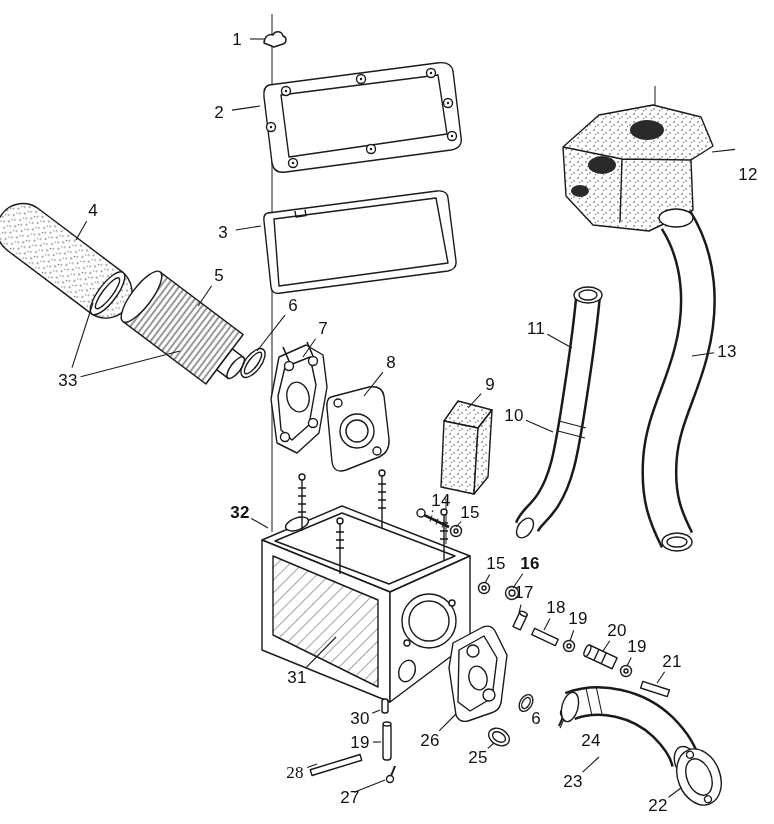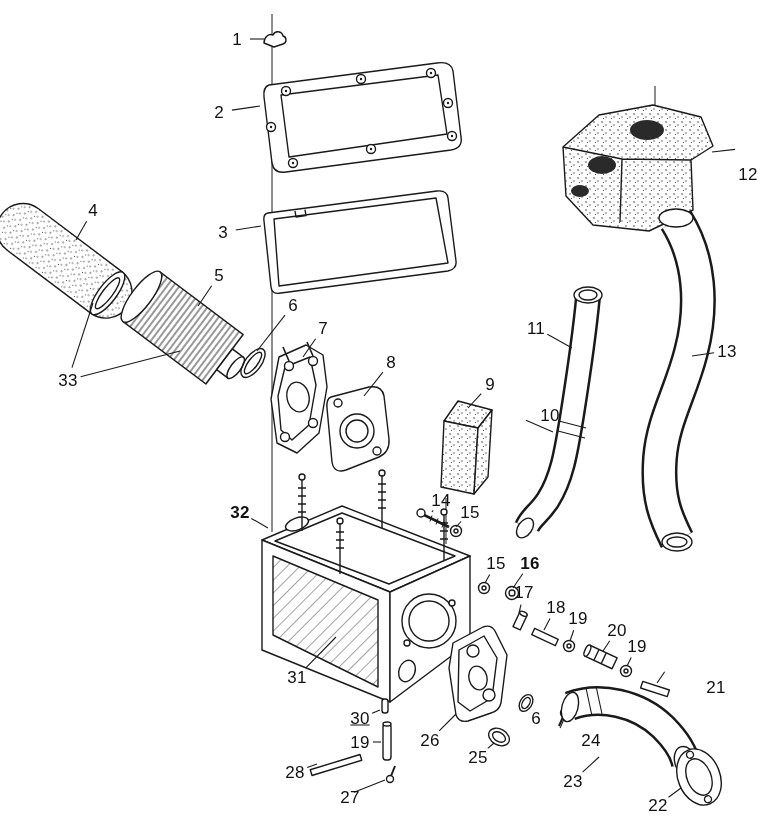--- a/index.html
+++ b/index.html
@@ -317,42 +317,42 @@
 <div id="callout-layer">
       <div class="callout" style="left: 237px; top: 39px;">1</div>
       <div class="callout" style="left: 219px; top: 112px;">2</div>
       <div class="callout" style="left: 223px; top: 232px;">3</div>
       <div class="callout" style="left: 93px; top: 210px;">4</div>
       <div class="callout" style="left: 219px; top: 275px;">5</div>
       <div class="callout" style="left: 293px; top: 305px;">6</div>
       <div class="callout" style="left: 323px; top: 328px;">7</div>
       <div class="callout" style="left: 391px; top: 362px;">8</div>
       <div class="callout" style="left: 490px; top: 384px;">9</div>
-      <div class="callout" style="left: 514px; top: 415px; margin-left: 36px;">10</div>
+      <div class="callout" style="left: 514px; top: 415px;">10</div>
       <div class="callout" style="left: 536px; top: 328px;">11</div>
       <div class="callout" style="left: 748px; top: 148px; margin-top: 26px;">12</div>
       <div class="callout" style="left: 727px; top: 351px;">13</div>
       <div class="callout" style="left: 441px; top: 500px;">14</div>
       <div class="callout" style="left: 470px; top: 512px;">15</div>
       <div class="callout" style="left: 496px; top: 563px;">15</div>
       <div class="callout" style="left: 530px; top: 563px; font-weight: bold;">16</div>
       <div class="callout" style="left: 524px; top: 592px;">17</div>
       <div class="callout" style="left: 556px; top: 607px;">18</div>
       <div class="callout" style="left: 578px; top: 618px;">19</div>
       <div class="callout" style="left: 617px; top: 630px;">20</div>
       <div class="callout" style="left: 637px; top: 646px;">19</div>
-      <div class="callout" style="left: 672px; top: 687px; margin-left: 44px;">21</div>
+      <div class="callout" style="left: 672px; top: 661px;">21</div>
       <div class="callout" style="left: 658px; top: 805px;">22</div>
       <div class="callout" style="left: 573px; top: 781px;">23</div>
       <div class="callout" style="left: 555px; top: 740px; margin-left: 36px;">24</div>
       <div class="callout" style="left: 478px; top: 757px;">25</div>
       <div class="callout" style="left: 430px; top: 740px;">26</div>
       <div class="callout" style="left: 342px; top: 797px; margin-left: 8px;">27</div>
-      <div class="callout" style="left: 295px; top: 772px;">28</div>
+      <div class="callout" style="left: 295px; top: 772px; font-family: Liberation Serif, serif;">28</div>
       <div class="callout" style="left: 360px; top: 742px;">19</div>
-      <div class="callout" style="left: 360px; top: 718px; text-decoration: underline;">30</div>
+      <div class="callout" style="left: 360px; top: 718px;">30</div>
       <div class="callout" style="left: 297px; top: 677px;">31</div>
       <div class="callout" style="left: 240px; top: 512px; font-weight: bold;">32</div>
       <div class="callout" style="left: 68px; top: 380px;">33</div>
       <div class="callout" style="left: 536px; top: 718px;">6</div>
     </div>
 
 </div>
 
 </body></html>

